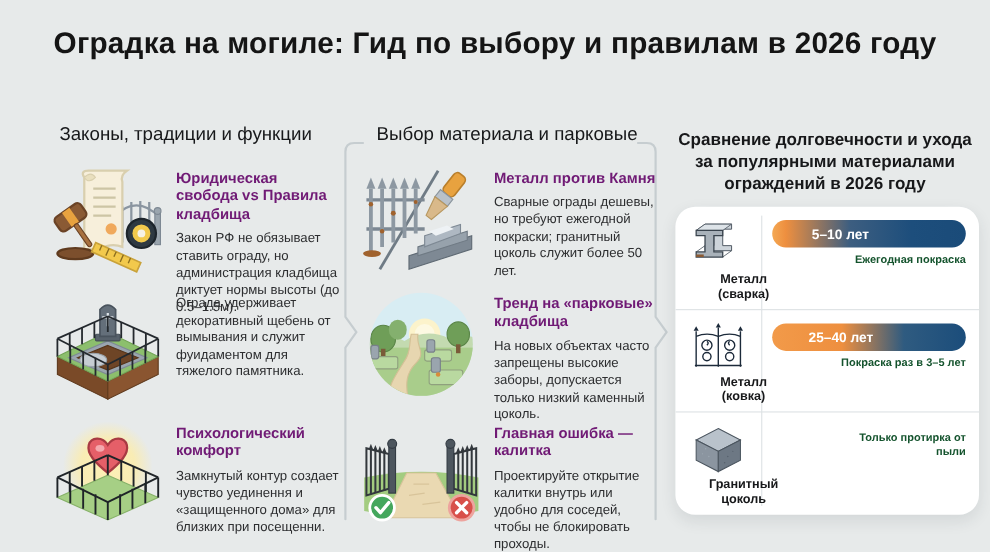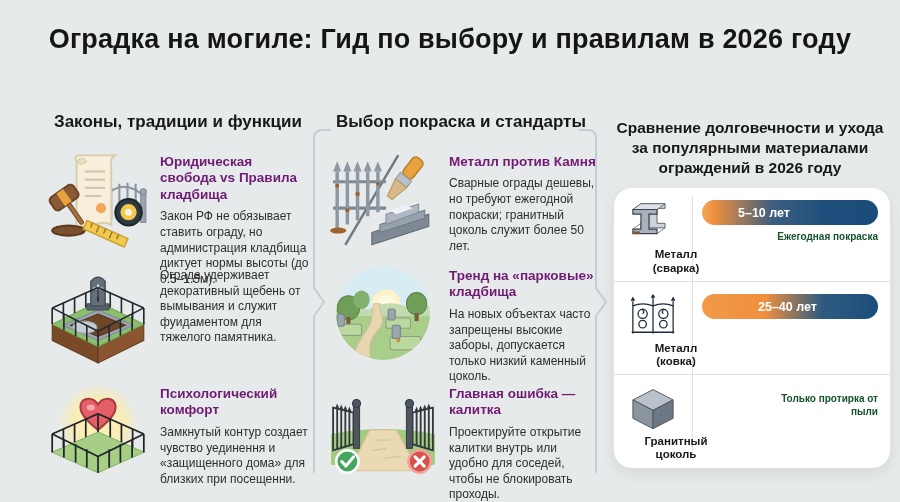--- a/index.html
+++ b/index.html
@@ -11,21 +11,21 @@
     overflow:hidden;
     color:#1d1d1f;
   }
   .page-title{
     position:absolute; top:24px; left:0; width:900px;
     text-align:center; font-size:27px; font-weight:800; letter-spacing:.2px; color:#151515;
   }
   .col{ position:absolute; top:112px; }
   .col-1{ left:40px;  width:272px; }
   .col-2{ left:325px; width:272px; }
-  .col-header{ font-size:17px; font-weight:700; color:#17181a; }
+  .col-header{ font-size:17px; font-weight:400; color:#17181a; }
   .col-1 .col-header{ padding-left:14px; }
   .col-2 .col-header{ text-align:center; }
   .item{ position:absolute; left:0; width:100%; display:flex; }
   .item-1{ top:36px; } .item-2{ top:150px; } .item-3{ top:268px; }
   .item .icon-box{ width:116px; height:104px; flex:0 0 116px; display:flex; align-items:center; justify-content:center; }
   .item .icon-box svg{ width:112px; height:102px; }
   .item .txt{ flex:1; padding-top:6px; padding-left:4px; }
   .item-title{ font-size:13.5px; font-weight:800; line-height:1.22; color:#701a75; margin-bottom:6px; }
   .item-body{ font-size:12px; line-height:1.3; color:#2d2e30; }
   .col-2 .txt{ padding-left:8px; }
@@ -49,21 +49,21 @@
   .row .mat{ width:78px; flex:0 0 78px; display:flex; flex-direction:column; align-items:center; justify-content:center; padding-top:4px; }
   .row .mat svg{ width:52px; height:46px; }
   .mat-label{ font-size:11.5px; font-weight:800; text-align:center; line-height:1.15; margin-top:4px; color:#17181a;padding-left:46px; }
   .row .data{ flex:1; padding:12px 12px 0 10px; }
   .bar{ position:relative; height:25px; border-radius:13px; width:100%; }
   .row-1 .bar{ background:linear-gradient(90deg,#f4a853 0%,#ee8f3f 7%,#3d5e80 40%,#1d4e7c 72%,#1a4b79 100%); }
   .row-2 .bar{ background:linear-gradient(90deg,#f29a49 0%,#ee8f3f 36%,#2f5b80 68%,#1b4d7b 100%); }
   .row-3 .bar{ background:linear-gradient(90deg,#eb9342 0%,#df8a46 30%,#3e6282 70%,#1b4d7b 92%,#18497a 100%); }
   .bar-label{ position:absolute; top:50%; transform:translateY(-50%); color:#fff; font-size:12.5px; font-weight:700; white-space:nowrap; }
   .row-1 .bar-label{ left:36px; }
-  .row-2 .bar-label{ left:56px; }
+  .row-2 .bar-label{ left:33px; }
   .row-3 .bar-label{ left:52px; }
   .bar-value{ position:absolute; top:50%; transform:translateY(-50%); right:11px; color:#fff; font-size:12.5px; font-weight:700; }
   .note{ margin-top:6px; margin-left:auto; max-width:125px; text-align:right; font-size:10px; font-weight:600; line-height:1.25; color:#14532d; }
 </style>
 </head>
 <body>
 
 <div class="page-title">Оградка на могиле: Гид по выбору и правилам в 2026 году</div>
 
 <div class="col col-1">
@@ -209,21 +209,21 @@
 </div>
 
 <svg class="divider divider-1" viewBox="0 0 36 352">
   <path d="M34 4 L26 4 Q18 4 18 12 L18 162 L28 176 L18 190 L18 346"></path>
 </svg>
 <svg class="divider divider-2" viewBox="0 0 36 352">
   <path d="M2 4 L10 4 Q18 4 18 12 L18 162 L28 176 L18 190 L18 346"></path>
 </svg>
 
 <div class="col col-2">
-  <div class="col-header">Выбор покраска и стандарты</div>
+  <div class="col-header">Выбор материала и парковые</div>
 
   <div class="item item-1">
     <div class="icon-box">
       <svg viewBox="0 0 110 100">
         <line x1="70" y1="6" x2="18" y2="94" stroke="#6f7b85" stroke-width="2.5"></line>
         <g stroke="#7d8893" stroke-width="3">
           <line x1="6" y1="32" x2="58" y2="32"></line>
             <line x1="6" y1="58" x2="58" y2="58"></line>
         </g>
         <g stroke="#8d98a2" stroke-width="3.4">
@@ -403,20 +403,21 @@
               <polygon points="80,8 76,15 84,15"></polygon>
               <polygon points="45,3 41,10 49,10"></polygon>
           </g>
         </svg>
         <div class="mat-label">Металл (ковка)</div>
       </div>
       <div class="data">
         <div class="bar">
           <span class="bar-label">25–40 лет</span>
         </div>
+        <div class="note">Покраска раз в 3–5 лет</div>
       </div>
     </div>
 
     <div class="row row-3">
       <div class="mat">
         <svg viewBox="0 0 90 80">
           <polygon points="45,8 80,26 45,44 10,26" fill="#b9c2cb" stroke="#4a545e" stroke-width="1.6"></polygon>
           <polygon points="10,26 45,44 45,76 10,58" fill="#8b95a0" stroke="#4a545e" stroke-width="1.6"></polygon>
           <polygon points="80,26 45,44 45,76 80,58" fill="#6d7884" stroke="#4a545e" stroke-width="1.6"></polygon>
           <g fill="#9ba6b0">

